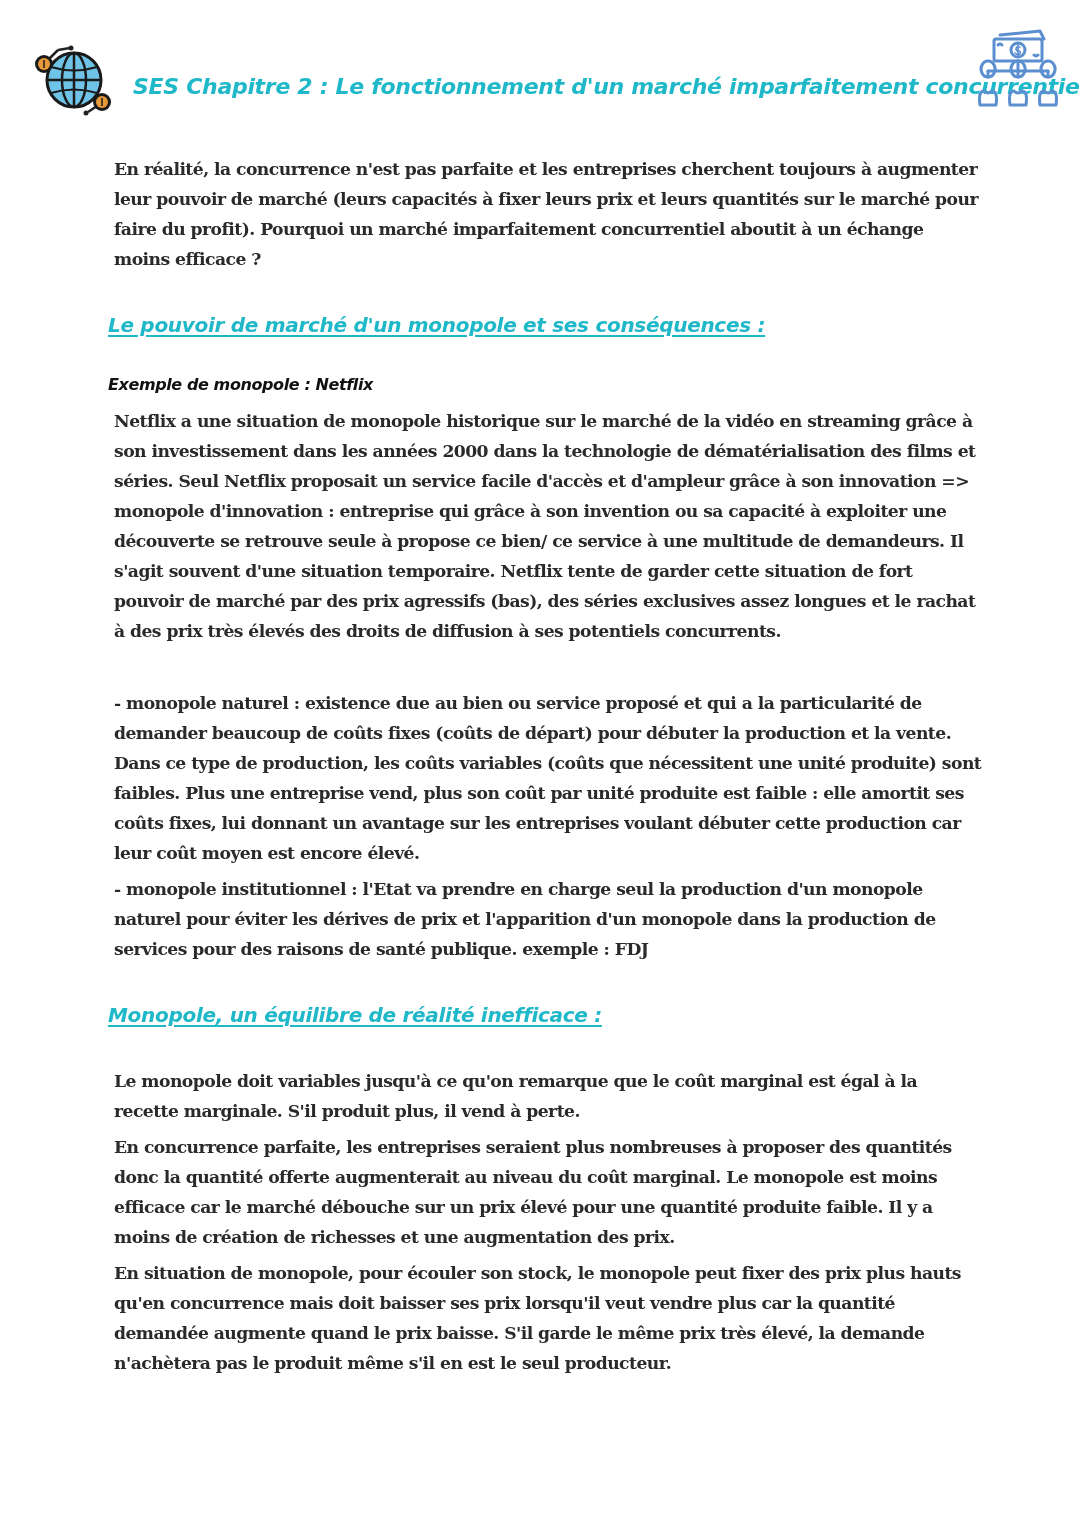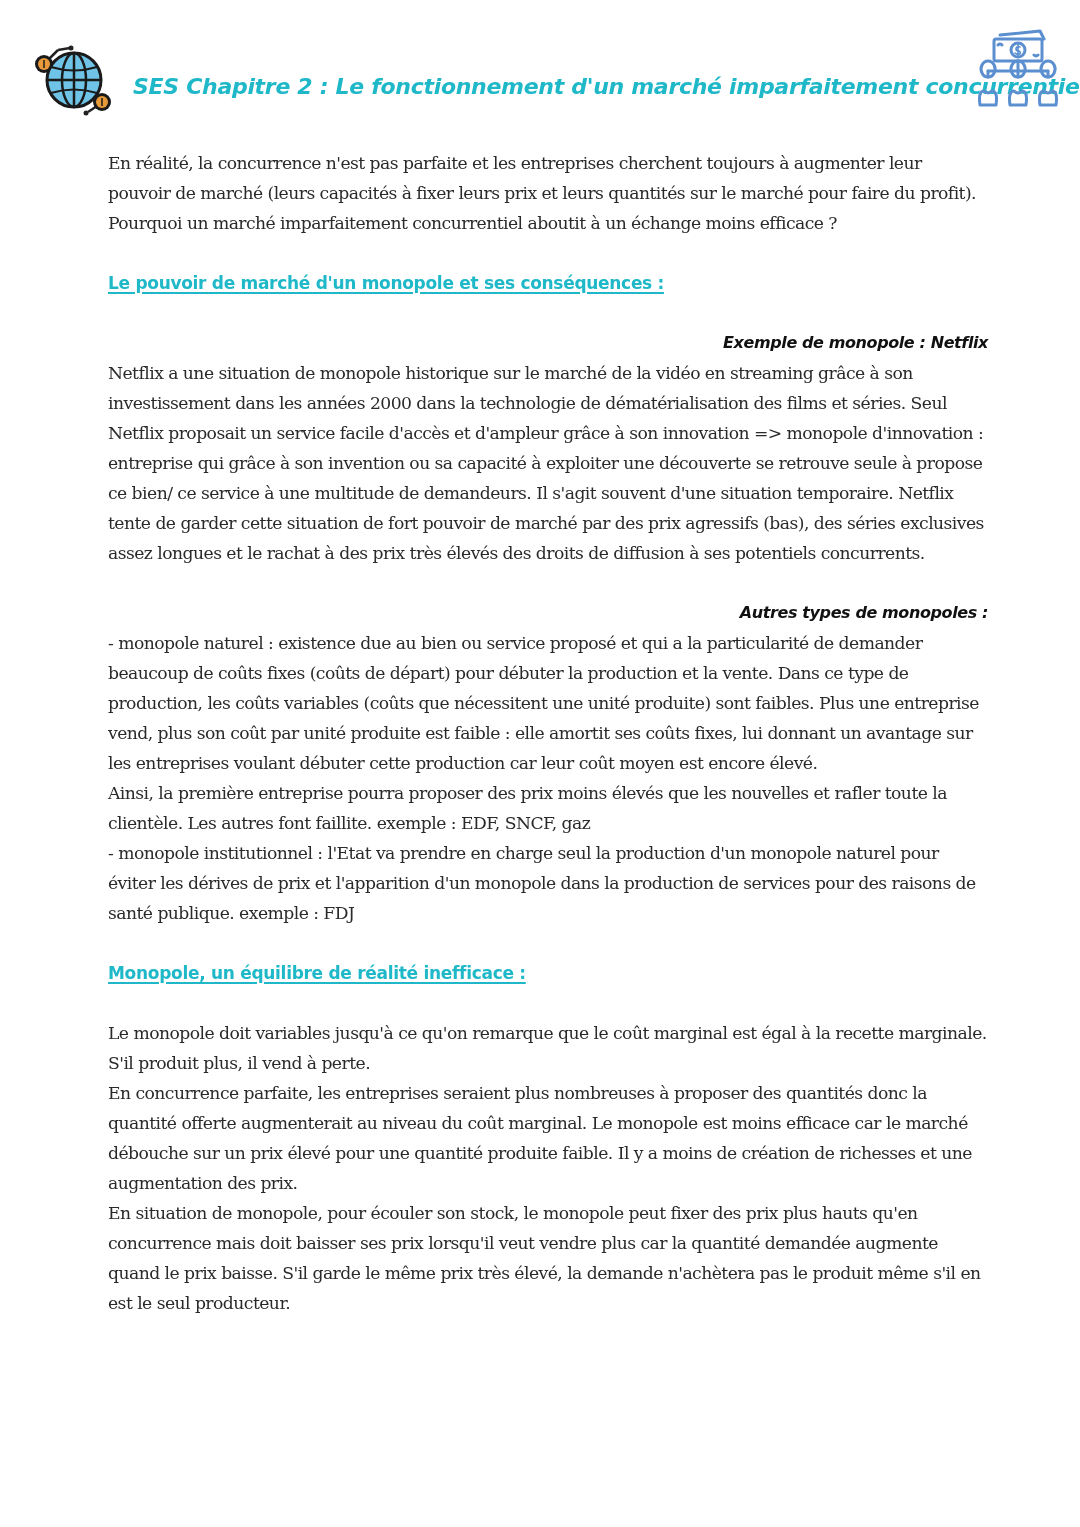--- a/index.html
+++ b/index.html
@@ -10,30 +10,30 @@
   .title {
     position: absolute; left: 133px; top: 74px;
     font-family: "DejaVu Sans", sans-serif; font-style: italic; font-weight: bold;
     font-size: 22px; color: #1fb8c8; letter-spacing: -0.3px; white-space: nowrap;
   }
   .content {
     position: absolute; left: 108px; top: 148px; width: 880px;
     font-family: "DejaVu Serif", serif; font-size: 17.2px; line-height: 30px;
     color: #2a2a2a; letter-spacing: -0.55px;
   }
-  .content p { margin: 0; }
+  .content p { margin: 6px; font-weight: bold; }
   .section-heading {
-    font-family: "DejaVu Sans", sans-serif; font-weight: bold;
-    font-size: 17px; color: #1fb8c8; text-decoration: underline;
+    font-family: "DejaVu Sans", sans-serif; font-style: italic; font-weight: bold;
+    font-size: 20px; color: #1fb8c8; text-decoration: underline;
     text-decoration-thickness: 2px; text-underline-offset: 3px; letter-spacing: -0.3px;
     line-height: 30px;
   }
   .sub-heading {
     font-family: "DejaVu Sans", sans-serif; font-style: italic; font-weight: bold;
-    font-size: 16px; color: #111; letter-spacing: -0.4px; line-height: 30px; text-align: right;
+    font-size: 16px; color: #111; letter-spacing: -0.4px; line-height: 30px;
   }
   .gap30 { height: 30px; }
 </style>
 </head>
 <body>
 
 <div class="header">
   <svg class="globe" viewBox="0 0 90 75">
     <line x1="14" y1="22" x2="28" y2="8" stroke="#222" stroke-width="2.5"></line>
     <line x1="28" y1="8" x2="40" y2="6" stroke="#222" stroke-width="2.5"></line>
@@ -76,23 +76,21 @@
 </div>
 
 <div class="content">
   <p>En réalité, la concurrence n'est pas parfaite et les entreprises cherchent toujours à augmenter leur pouvoir de marché (leurs capacités à fixer leurs prix et leurs quantités sur le marché pour faire du profit). Pourquoi un marché imparfaitement concurrentiel aboutit à un échange moins efficace ?</p>
   <div class="gap30"></div>
   <div class="section-heading">Le pouvoir de marché d'un monopole et ses conséquences :</div>
   <div class="gap30"></div>
   <div class="sub-heading">Exemple de monopole : Netflix</div>
   <p>Netflix a une situation de monopole historique sur le marché de la vidéo en streaming grâce à son investissement dans les années 2000 dans la technologie de dématérialisation des films et séries. Seul Netflix proposait un service facile d'accès et d'ampleur grâce à son innovation =&gt; monopole d'innovation : entreprise qui grâce à son invention ou sa capacité à exploiter une découverte se retrouve seule à propose ce bien/ ce service à une multitude de demandeurs. Il s'agit souvent d'une situation temporaire. Netflix tente de garder cette situation de fort pouvoir de marché par des prix agressifs (bas), des séries exclusives assez longues et le rachat à des prix très élevés des droits de diffusion à ses potentiels concurrents.</p>
   <div class="gap30"></div>
-  <div class="sub-heading">Autres types de monopoles :</div>
   <p>- monopole naturel : existence due au bien ou service proposé et qui a la particularité de demander beaucoup de coûts fixes (coûts de départ) pour débuter la production et la vente. Dans ce type de production, les coûts variables (coûts que nécessitent une unité produite) sont faibles. Plus une entreprise vend, plus son coût par unité produite est faible : elle amortit ses coûts fixes, lui donnant un avantage sur les entreprises voulant débuter cette production car leur coût moyen est encore élevé.</p>
-  <p>Ainsi, la première entreprise pourra proposer des prix moins élevés que les nouvelles et rafler toute la clientèle. Les autres font faillite. exemple : EDF, SNCF, gaz</p>
   <p>- monopole institutionnel : l'Etat va prendre en charge seul la production d'un monopole naturel pour éviter les dérives de prix et l'apparition d'un monopole dans la production de services pour des raisons de santé publique. exemple : FDJ</p>
   <div class="gap30"></div>
   <div class="section-heading">Monopole, un équilibre de réalité inefficace :</div>
   <div class="gap30"></div>
   <p>Le monopole doit variables jusqu'à ce qu'on remarque que le coût marginal est égal à la recette marginale. S'il produit plus, il vend à perte.</p>
   <p>En concurrence parfaite, les entreprises seraient plus nombreuses à proposer des quantités donc la quantité offerte augmenterait au niveau du coût marginal. Le monopole est moins efficace car le marché débouche sur un prix élevé pour une quantité produite faible. Il y a moins de création de richesses et une augmentation des prix.</p>
   <p>En situation de monopole, pour écouler son stock, le monopole peut fixer des prix plus hauts qu'en concurrence mais doit baisser ses prix lorsqu'il veut vendre plus car la quantité demandée augmente quand le prix baisse. S'il garde le même prix très élevé, la demande n'achètera pas le produit même s'il en est le seul producteur.</p>
 </div>
 
 </body></html>

